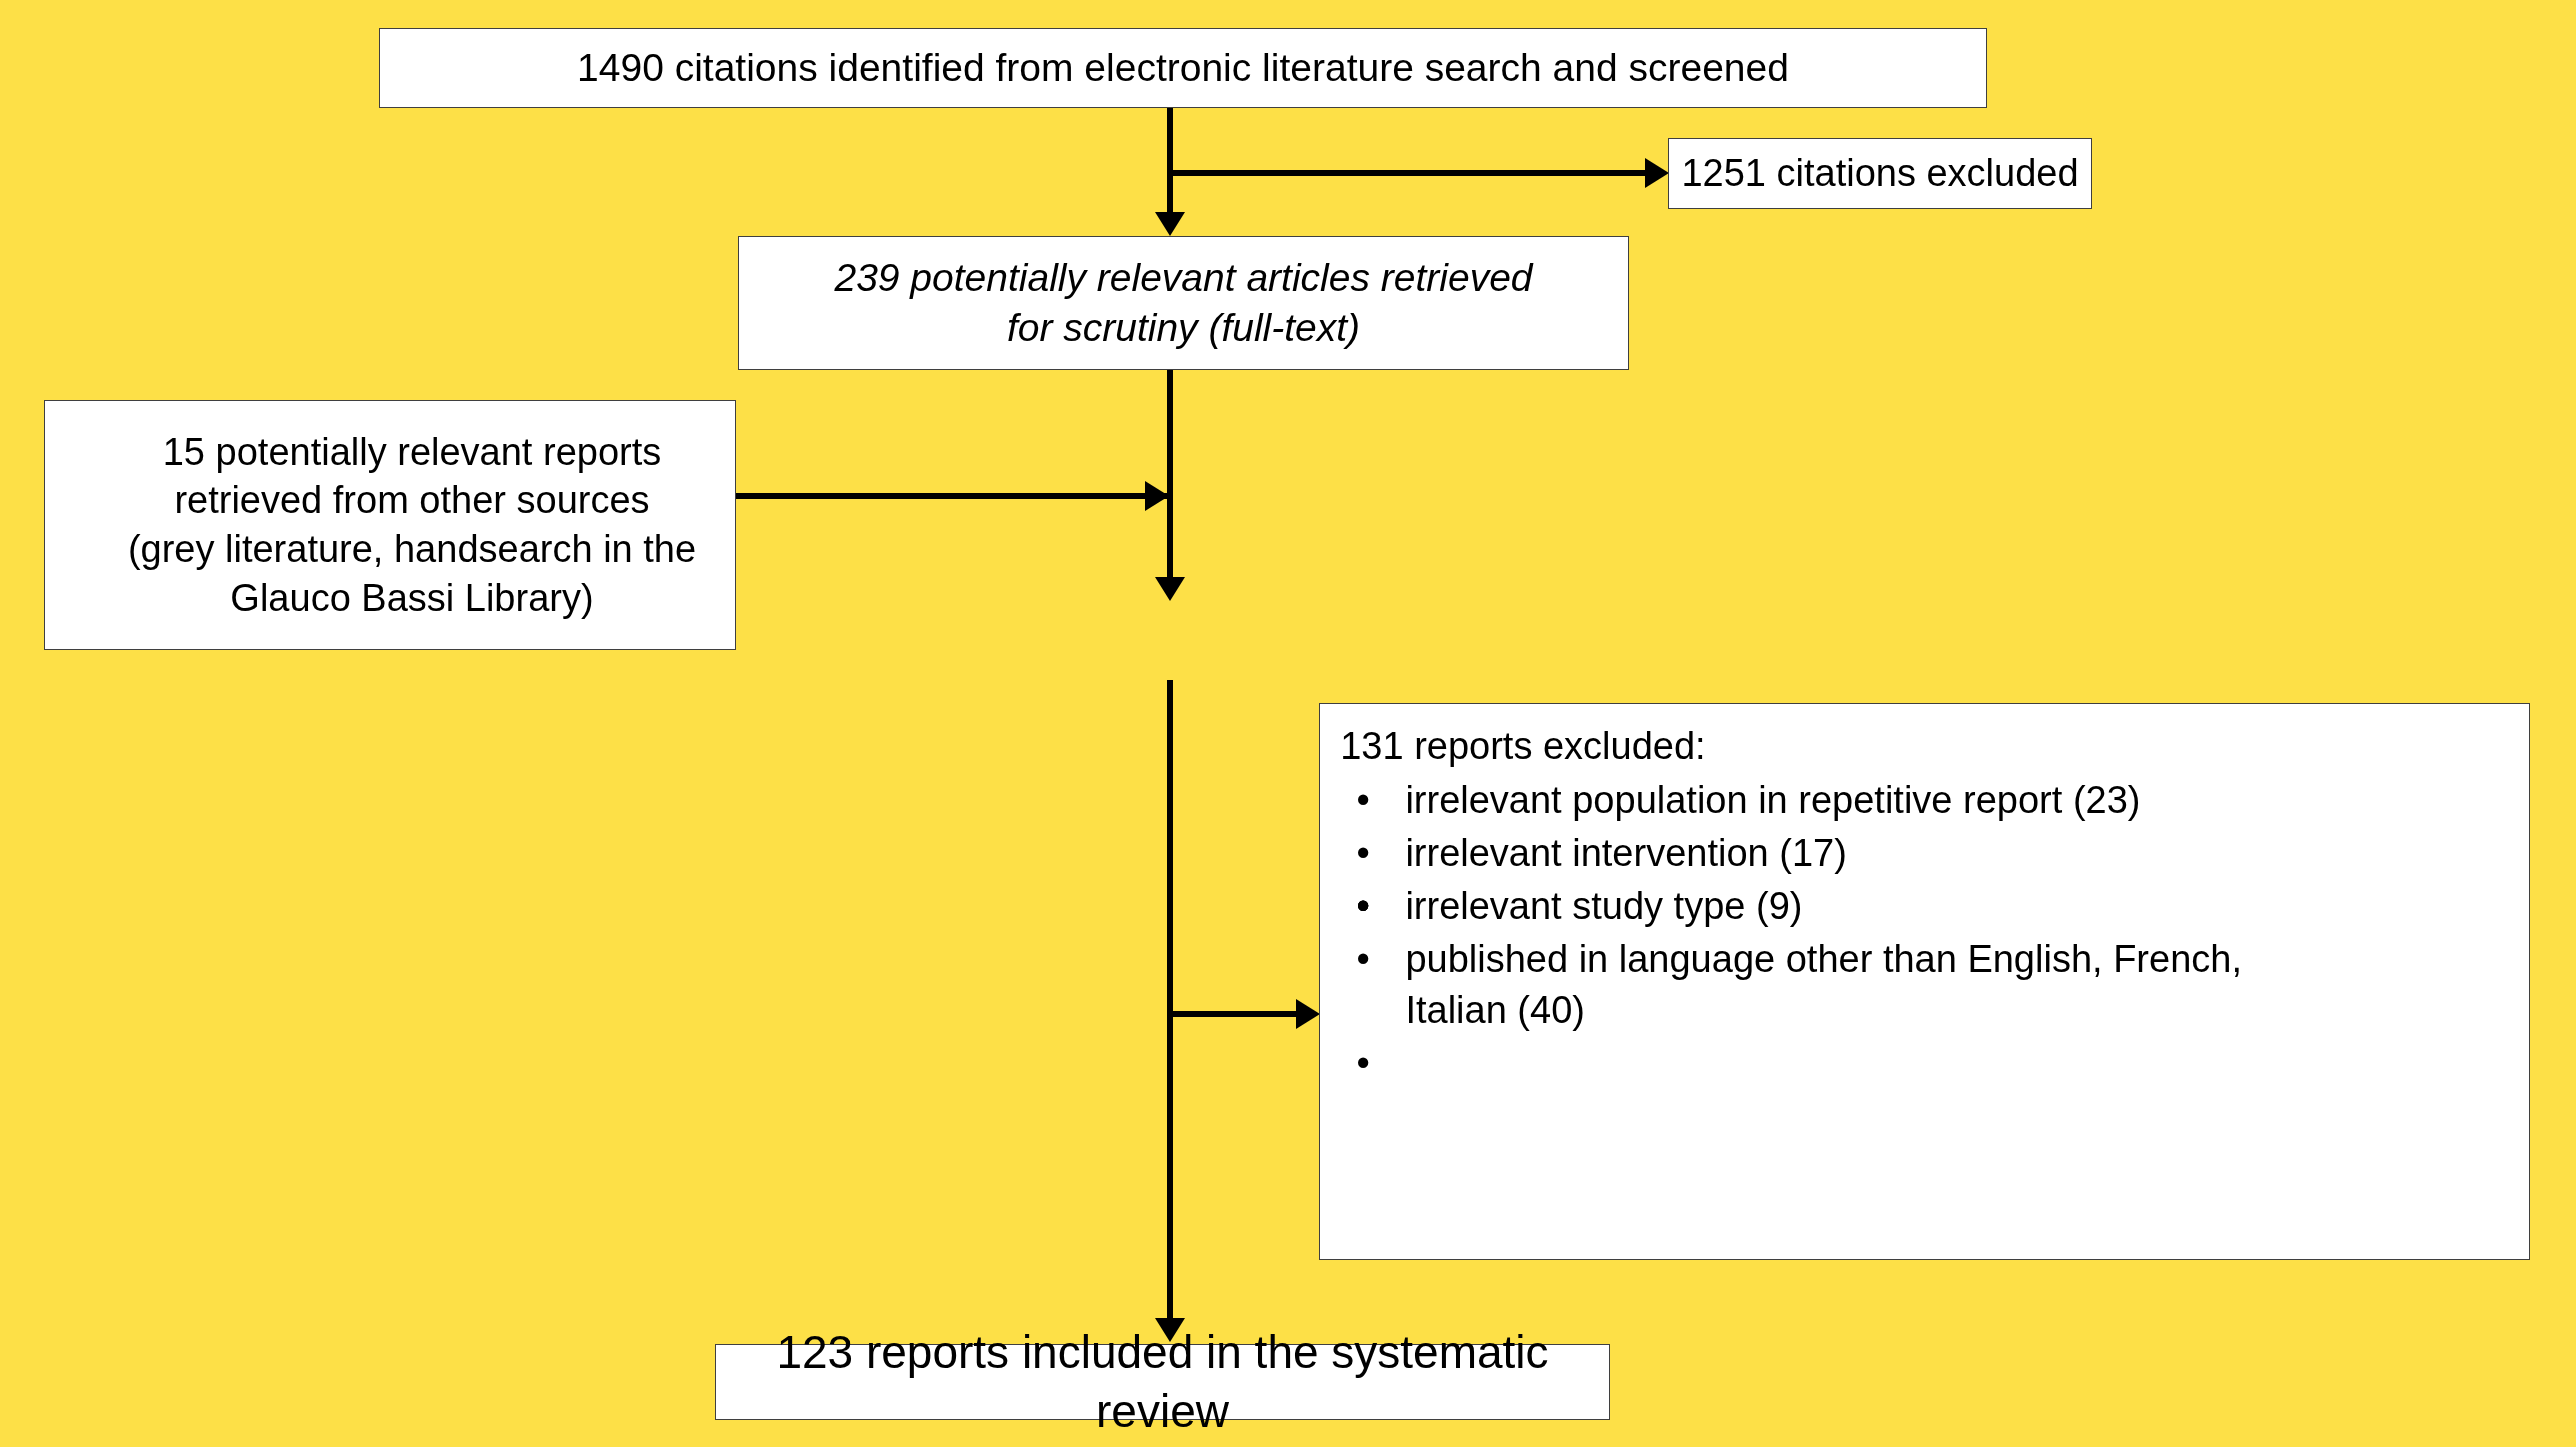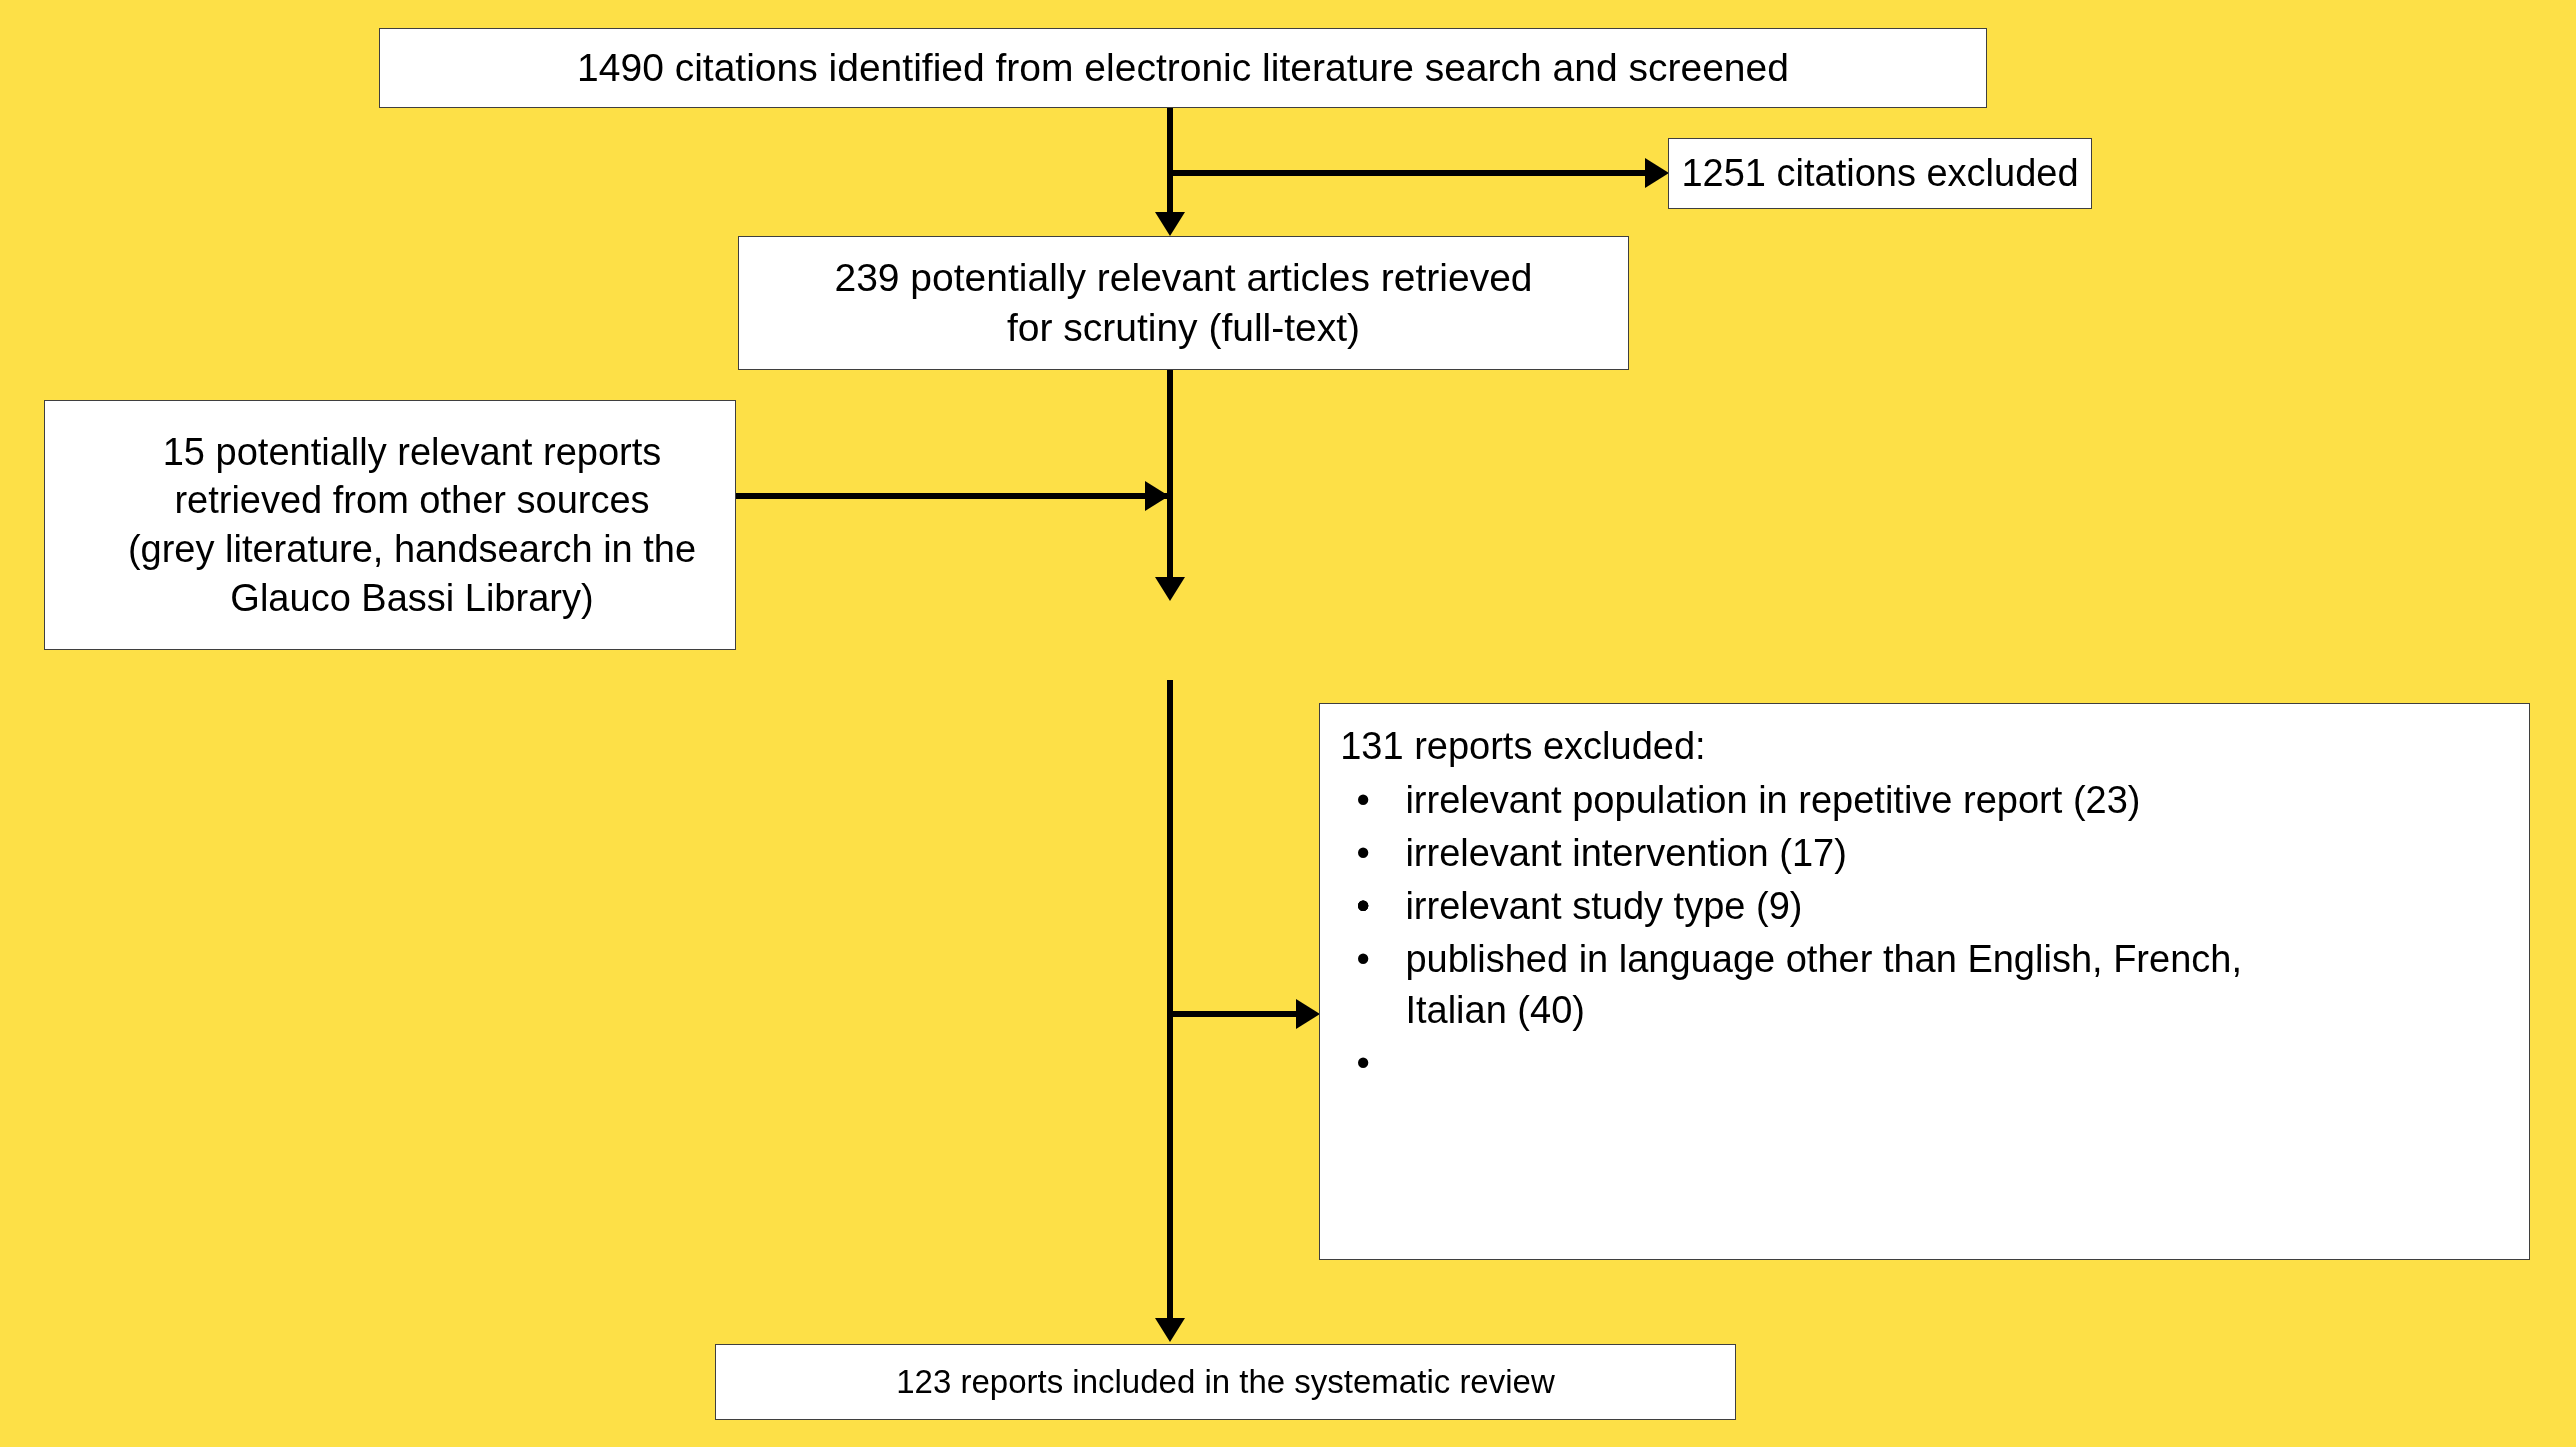--- a/index.html
+++ b/index.html
@@ -32,24 +32,24 @@
   }
   .box .txt {
     display: block;
     padding: 0 11.4px;
     white-space: pre-line;
   }
 
   
   #box-identified { left: 379px;  top: 28px;   width: 1608px; height: 80px; font-size: 39px; }
   #box-excluded   { left: 1668px; top: 138px;  width: 424px;  height: 71px; font-size: 38px; }
-  #box-retrieved  { left: 738px; top: 236px;  width: 891px; height: 134px; font-size: 39px; }
+  #box-retrieved  { left: 738px; top: 236px;  width: 891px; height: 134px; font-size: 39px; font-style: italic; }
   #box-othersrc   { left: 44px;   top: 400px;  width: 692px; height: 250px; font-size: 38px; padding-left: 44px; }
   #box-reports    { left: 807px; top: 602px;  width: 764px; height: 78px; font-size: 39px; }
-  #box-included   { left: 715px; top: 1344px; width: 1021px; height: 76px; font-size: 33px; }
+  #box-included   { left: 715px; top: 1344px; width: 895px; height: 76px; font-size: 46px; }
 
   
   #box-reasons {
     left: 1319px; top: 703px; width: 1211px; height: 557px;
     display: block;
     padding: 17.7px 16.4px 0 16.4px;
     font-size: 38px;
     text-align: left;
   }
   #reasons-heading {

